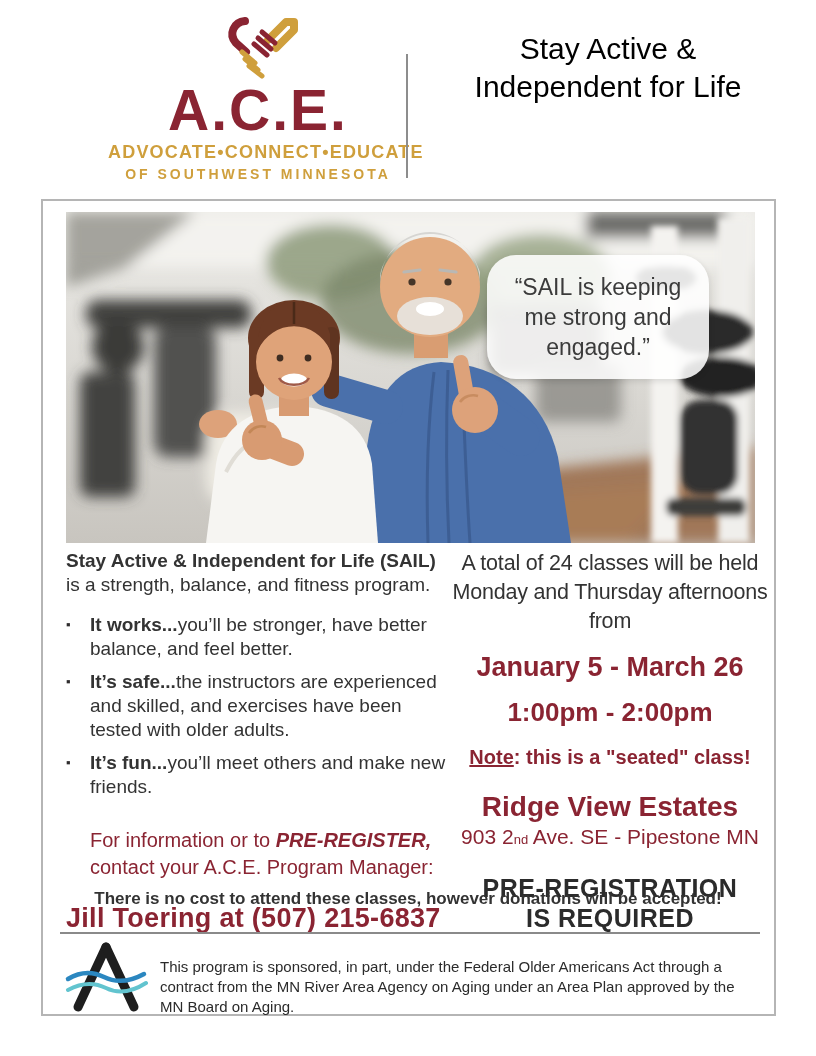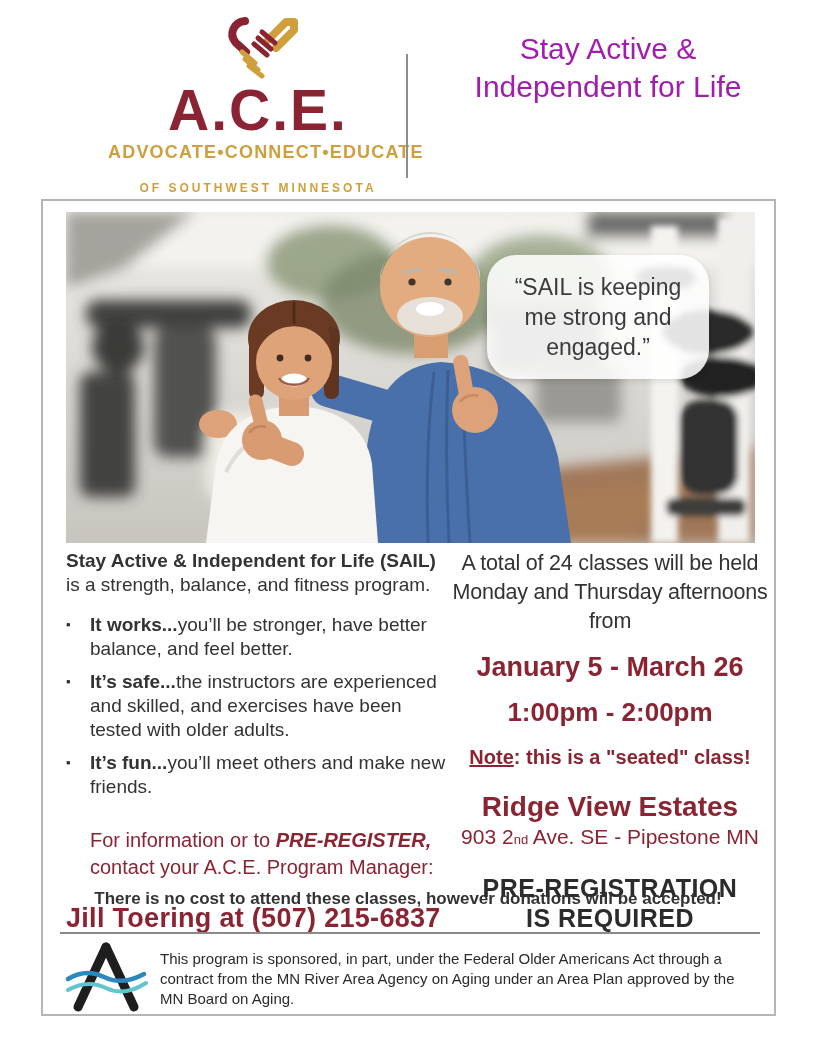--- a/index.html
+++ b/index.html
@@ -7,25 +7,25 @@
   .page {
     position:relative; width:816px; height:1056px; background:#ffffff;
     font-family:"Liberation Sans", sans-serif; overflow:hidden;
   }
 
   
   .logo-wrap { position:absolute; left:108px; top:12px; width:300px; text-align:center; }
   .logo-icon { display:block; margin:0 auto; }
   .ace-acronym { font-size:57px; font-weight:bold; color:#8a2432; letter-spacing:2px; line-height:56px; margin-top:-4px; }
   .ace-tag1 { font-size:18px; font-weight:bold; color:#cf9f3c; letter-spacing:1.2px; margin-top:4px; }
-  .ace-tag2 { font-size:12px; font-weight:bold; color:#cf9f3c; letter-spacing:3px; margin-top:18px; }
+  .ace-tag2 { font-size:14px; font-weight:bold; color:#cf9f3c; letter-spacing:3px; margin-top:3px; }
   .header-divider { position:absolute; left:406px; top:54px; width:2px; height:124px; background:#8d8d8d; }
   .title-block { position:absolute; left:424px; top:26px; width:368px; text-align:center; color:#231f20; }
   .title-main { font-size:58px; font-weight:800; letter-spacing:1px; line-height:66px; }
-  .title-sub { font-size:30px; font-weight:400; line-height:38px; color:#a21caf; margin-top:4px; }
+  .title-sub { font-size:30px; font-weight:400; line-height:38px; color:#000000; margin-top:4px; }
 
   
   .main-box { position:absolute; left:41px; top:199px; width:735px; height:817px; border:2px solid #b5b5b5; background:#fff; }
 
   
   .photo { position:absolute; left:66px; top:212px; width:689px; height:331px; overflow:hidden; background:#d9d7d2; }
   .quote-box {
     position:absolute; left:421px; top:43px; width:222px; height:124px;
     background:rgba(255,255,255,0.87); box-shadow:0 2px 6px rgba(0,0,0,0.12);
     display:flex; align-items:center; justify-content:center; text-align:center;
@@ -51,21 +51,21 @@
   .note-underline { text-decoration:underline; }
   .venue { margin-top:22px; font-size:28px; font-weight:bold; color:#8a2432; }
   .address { margin-top:2px; font-size:21px; color:#8a2432; }
   .address-small { font-size:13px; }
   .prereg { margin-top:24px; font-size:25px; font-weight:bold; color:#2b2b2b; line-height:30px; letter-spacing:0.5px; }
 
   .no-cost { position:absolute; left:50px; top:889px; width:716px; text-align:center; font-size:17px; font-weight:bold; color:#333; }
 
   
   .footer-divider { position:absolute; left:60px; top:932px; width:700px; height:2px; background:#8a8a8a; }
-  .footer { position:absolute; left:64px; top:941px; width:706px; display:flex; align-items:flex-start; }
+  .footer { position:absolute; left:64px; top:941px; width:706px; display:flex; align-items:flex-end; }
   .footer-logo { flex:0 0 84px; }
   .footer-text { margin-left:12px; margin-top:8px; width:578px; font-size:15px; line-height:20px; color:#2b2b2b; }
 </style>
 </head>
 <body>
 
 <div class="page">
 
   <div class="logo-wrap">
     <svg class="logo-icon" width="92" height="74" viewBox="0 0 92 74">

